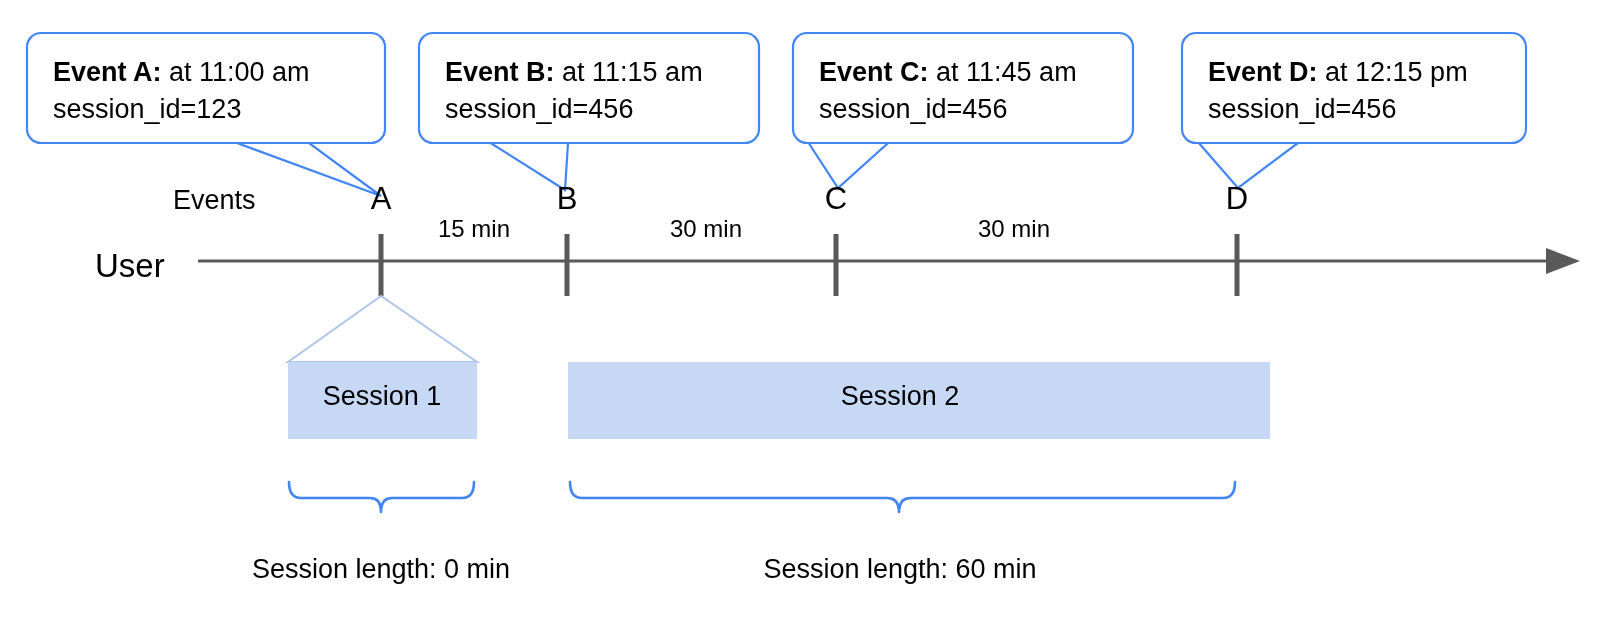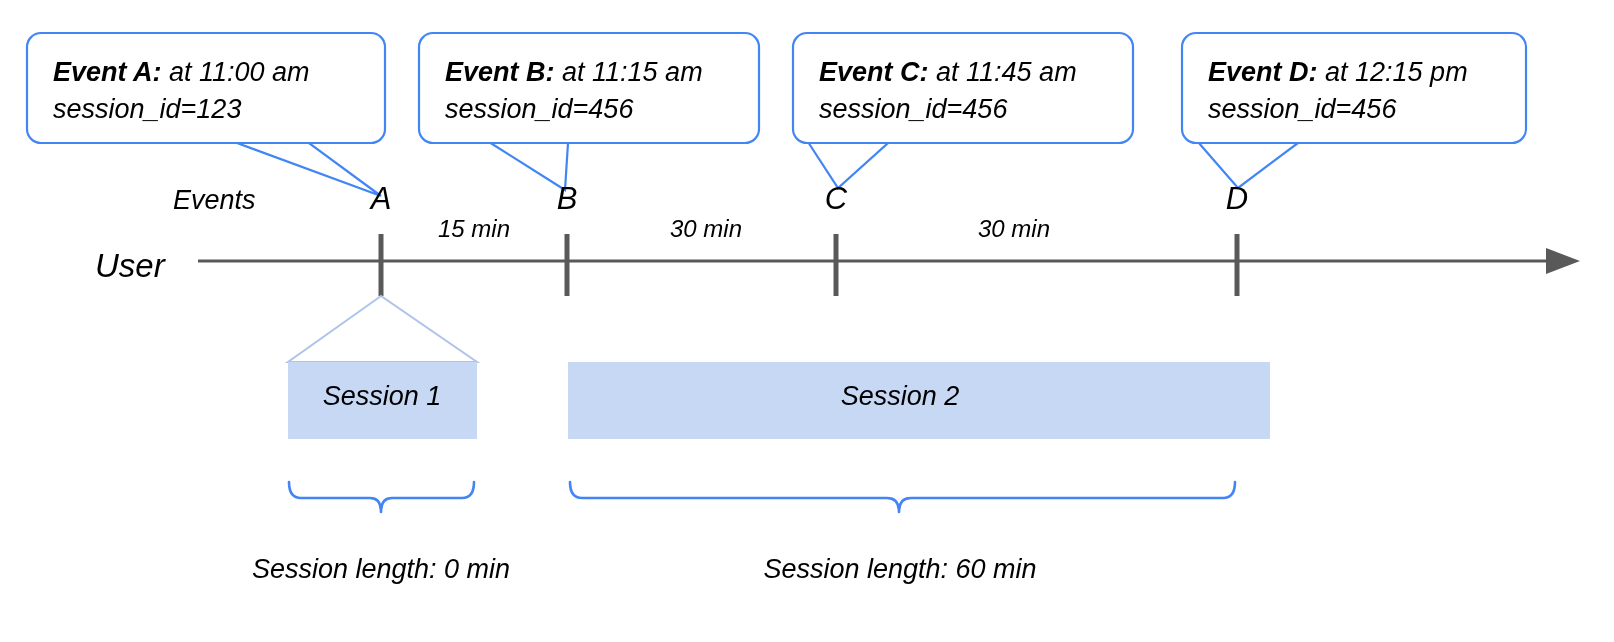--- a/index.html
+++ b/index.html
@@ -10,21 +10,20 @@
   body {
     width: 1614px;
     height: 642px;
     font-family: "Liberation Sans", sans-serif;
     overflow: hidden;
   }
   #diagram-root {
     position: relative;
     width: 1614px;
     height: 642px;
-    font-style: italic;
   }
   svg.canvas {
     display: block;
     width: 1614px;
     height: 642px;
   }
   .callout-box {
     fill: #ffffff;
     stroke: #4285f4;
     stroke-width: 2.2;

